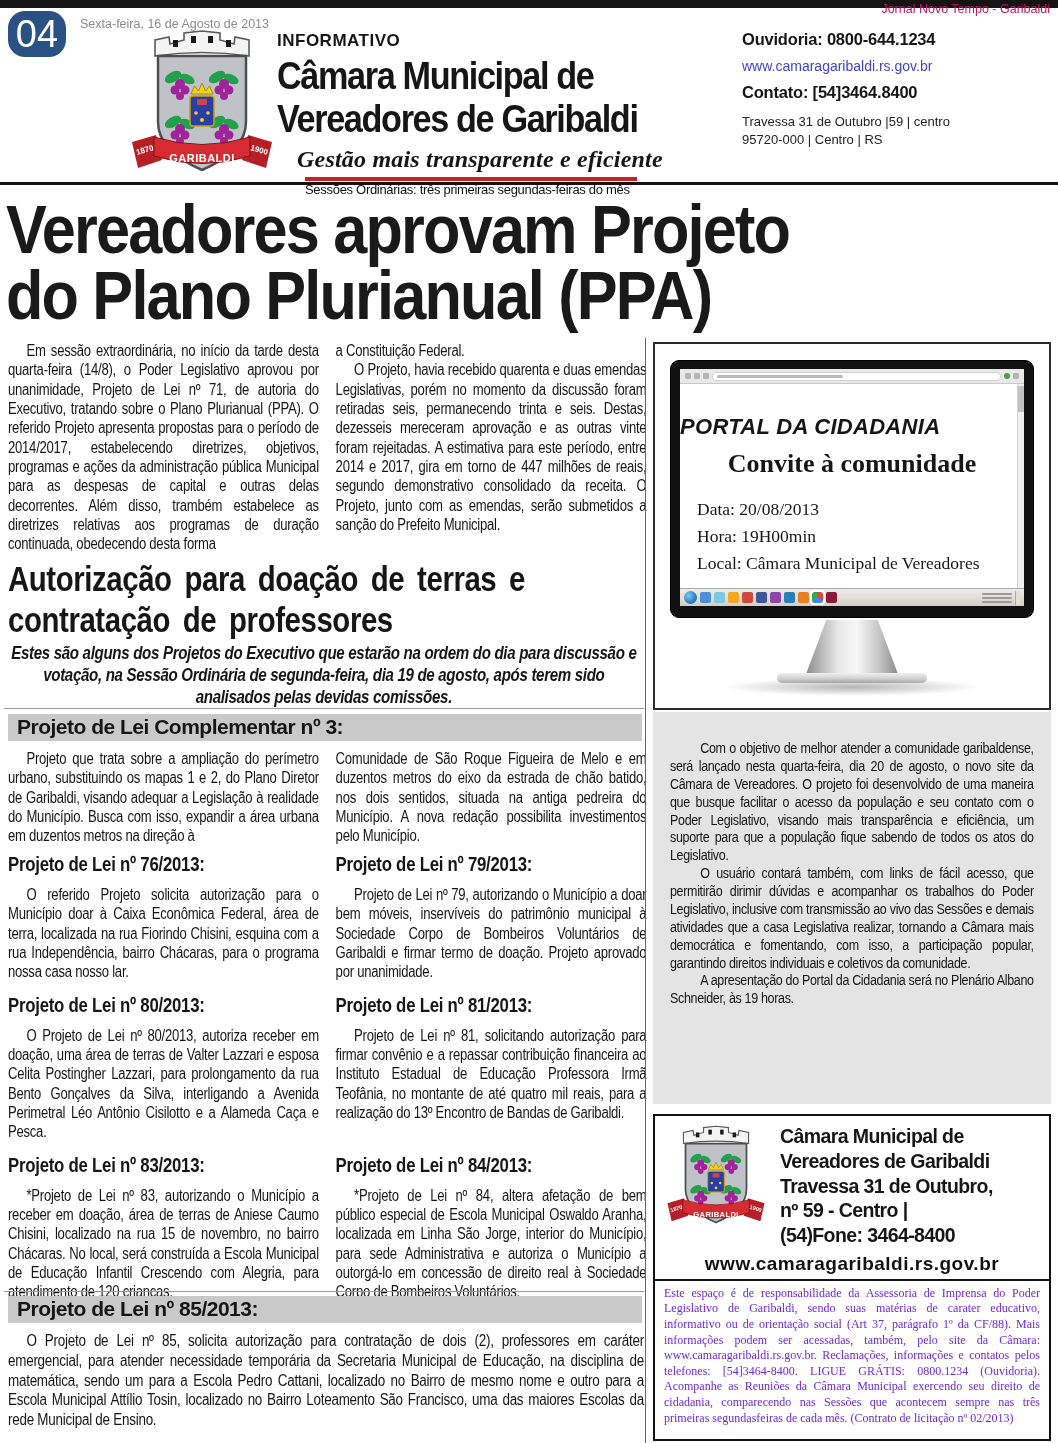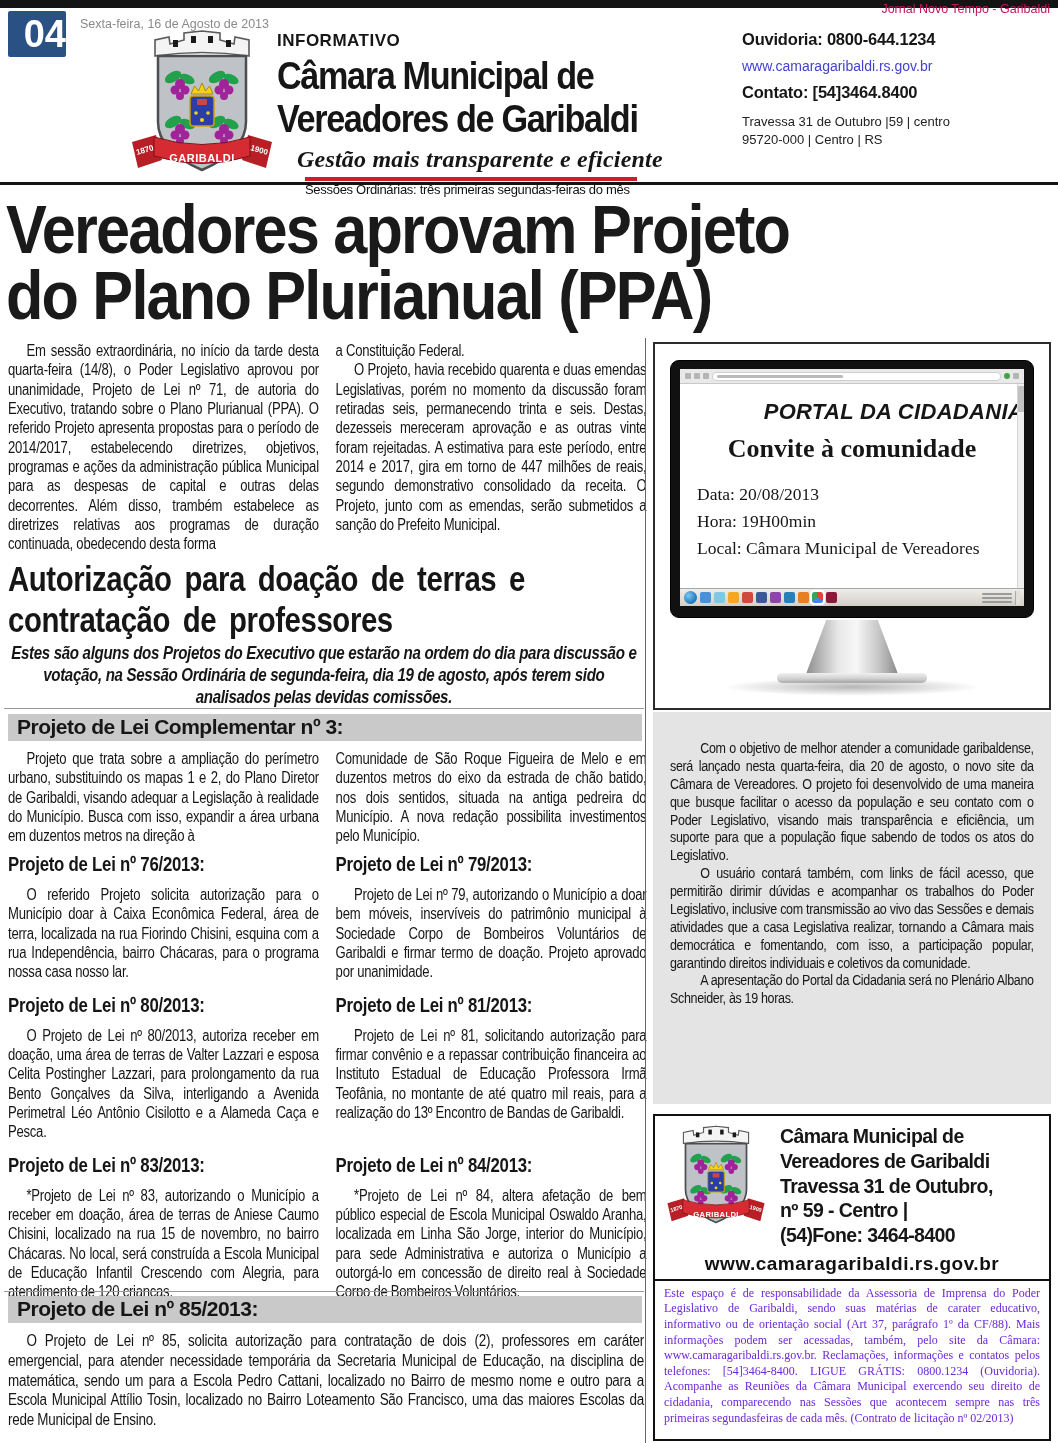--- a/index.html
+++ b/index.html
@@ -2,21 +2,21 @@
 <html><head>
 <meta charset="utf-8">
 <style>
   * { box-sizing: border-box; margin: 0; padding: 0; }
   html,body { background:#888; }
   .page{position:relative;width:1058px;height:1443px;background:#fff;margin:0 auto;
         font-family:"Liberation Sans",sans-serif;color:#161616;overflow:hidden}
   
   .topbar{position:absolute;left:0;top:0;width:1058px;height:8px;background:#141414}
   .page-badge{position:absolute;left:8px;top:11px;width:58px;height:46px;background:#2a5183;
-        border-radius:2px;color:#fff;font-weight:bold;font-size:38px;text-align:right;line-height:46px}
+        border-radius:17px;color:#fff;font-weight:normal;font-size:38px;text-align:center;line-height:46px}
   .date-txt{position:absolute;left:80px;top:17px;font-size:12.5px;color:#8a8a8a}
   .journal-txt{position:absolute;right:8px;top:2px;font-size:12.5px;color:#be185d}
   .crest-big{position:absolute;left:127px;top:25px}
   .masthead-text{position:absolute;left:277px;top:31px;width:470px}
   .kicker{font-size:17px;font-weight:bold;letter-spacing:.5px}
   .mast-title{font-size:38px;font-weight:bold;line-height:1.12;letter-spacing:-1.5px;
         white-space:pre-line;transform:scaleX(.9);transform-origin:0 0;margin-top:4px}
   .slogan{font-family:"Liberation Serif",serif;font-style:italic;font-weight:bold;font-size:24px;
         margin:6px 0 0 20px;letter-spacing:.2px}
   .red-rule{width:332px;height:4px;background:#cc2027;margin:4px 0 0 28px}
@@ -39,21 +39,21 @@
   .indent{text-indent:22px}
   
   .monitor-box{position:absolute;left:653px;top:342px;width:398px;height:368px;border:2px solid #2b2b2b;background:#fff}
   .bezel{position:relative;margin:16px auto 0;width:364px;height:258px;background:#111;border-radius:9px;border:1px solid #000}
   .screen{position:absolute;left:9px;top:8px;right:9px;bottom:11px;background:#fff;overflow:hidden}
   .browser-bar{height:15px;background:#e9e9e9;border-bottom:1px solid #c8c8c8;display:flex;align-items:center;gap:3px;padding:0 5px}
   .bb-btn{width:6px;height:6px;background:#b5b5b5;border-radius:1px;flex-shrink:0}
   .bb-url{flex:1;height:9px;background:#fff;border:1px solid #cfcfcf;border-radius:4px;display:flex;align-items:center;padding:0 4px}
   .bb-urltext{width:45%;height:3px;background:#b9b9b9;border-radius:2px}
   .bb-green{width:6px;height:6px;border-radius:50%;background:#43a047;flex-shrink:0}
-  .screen-title{text-align:right;margin-top:15px;font-size:22px;font-weight:bold;font-style:italic;letter-spacing:.3px}
+  .screen-title{text-align:left;margin-top:30px;font-size:22px;font-weight:bold;font-style:italic;letter-spacing:.3px}
   .screen-sub{text-align:center;margin-top:9px;font-family:"Liberation Serif",serif;font-weight:bold;font-size:26px}
   .screen-lines{margin:17px 0 0 17px;font-family:"Liberation Serif",serif;font-size:17.5px;line-height:1.55}
   .scrollbar{position:absolute;right:0;top:15px;bottom:18px;width:7px;background:#f0f0f0;border-left:1px solid #d5d5d5}
   .scroll-thumb{position:absolute;top:2px;left:0;right:0;height:26px;background:#c2c2c2}
   .taskbar{position:absolute;left:0;right:0;bottom:0;height:18px;background:linear-gradient(#efede8,#d2cfc7);
         border-top:1px solid #a8a8a8;display:flex;align-items:center;gap:3px;padding:0 4px}
   .tb-start{width:13px;height:13px;border-radius:50%;background:radial-gradient(circle at 35% 35%,#7ec9f0,#1b75bc 70%);flex-shrink:0}
   .tb-icon{width:11px;height:11px;border-radius:2px;flex-shrink:0}
   .tb-hl{outline:2px solid #fff}
   .tb-tray{margin-left:auto;display:flex;align-items:center;gap:3px}

